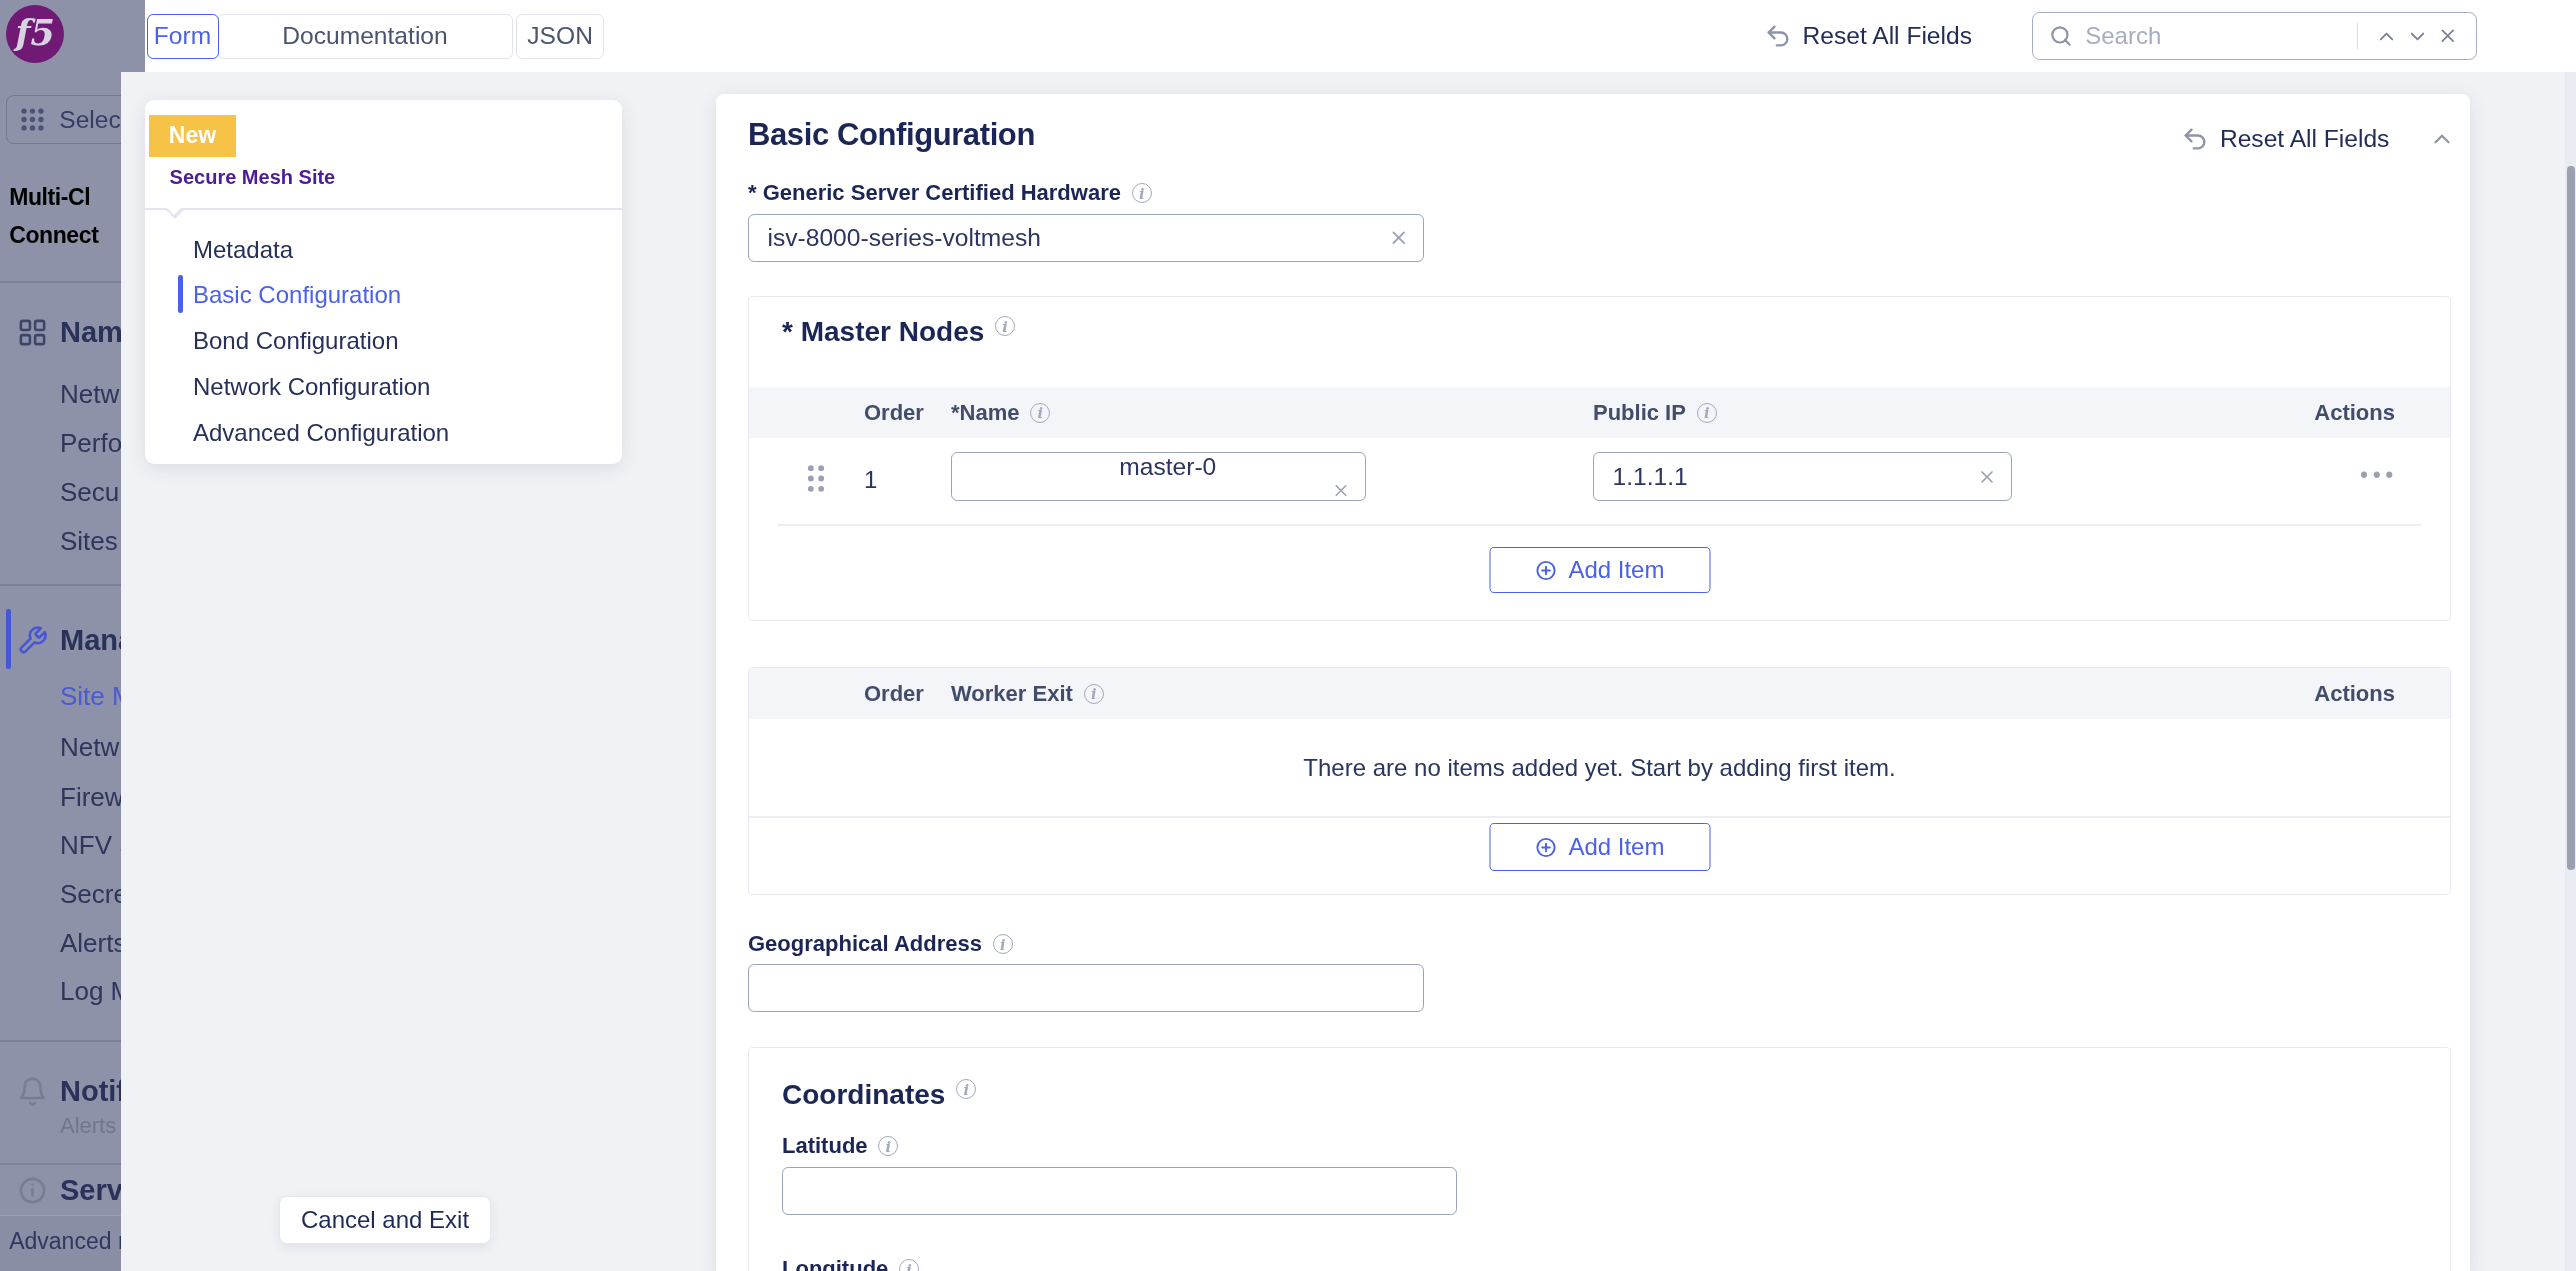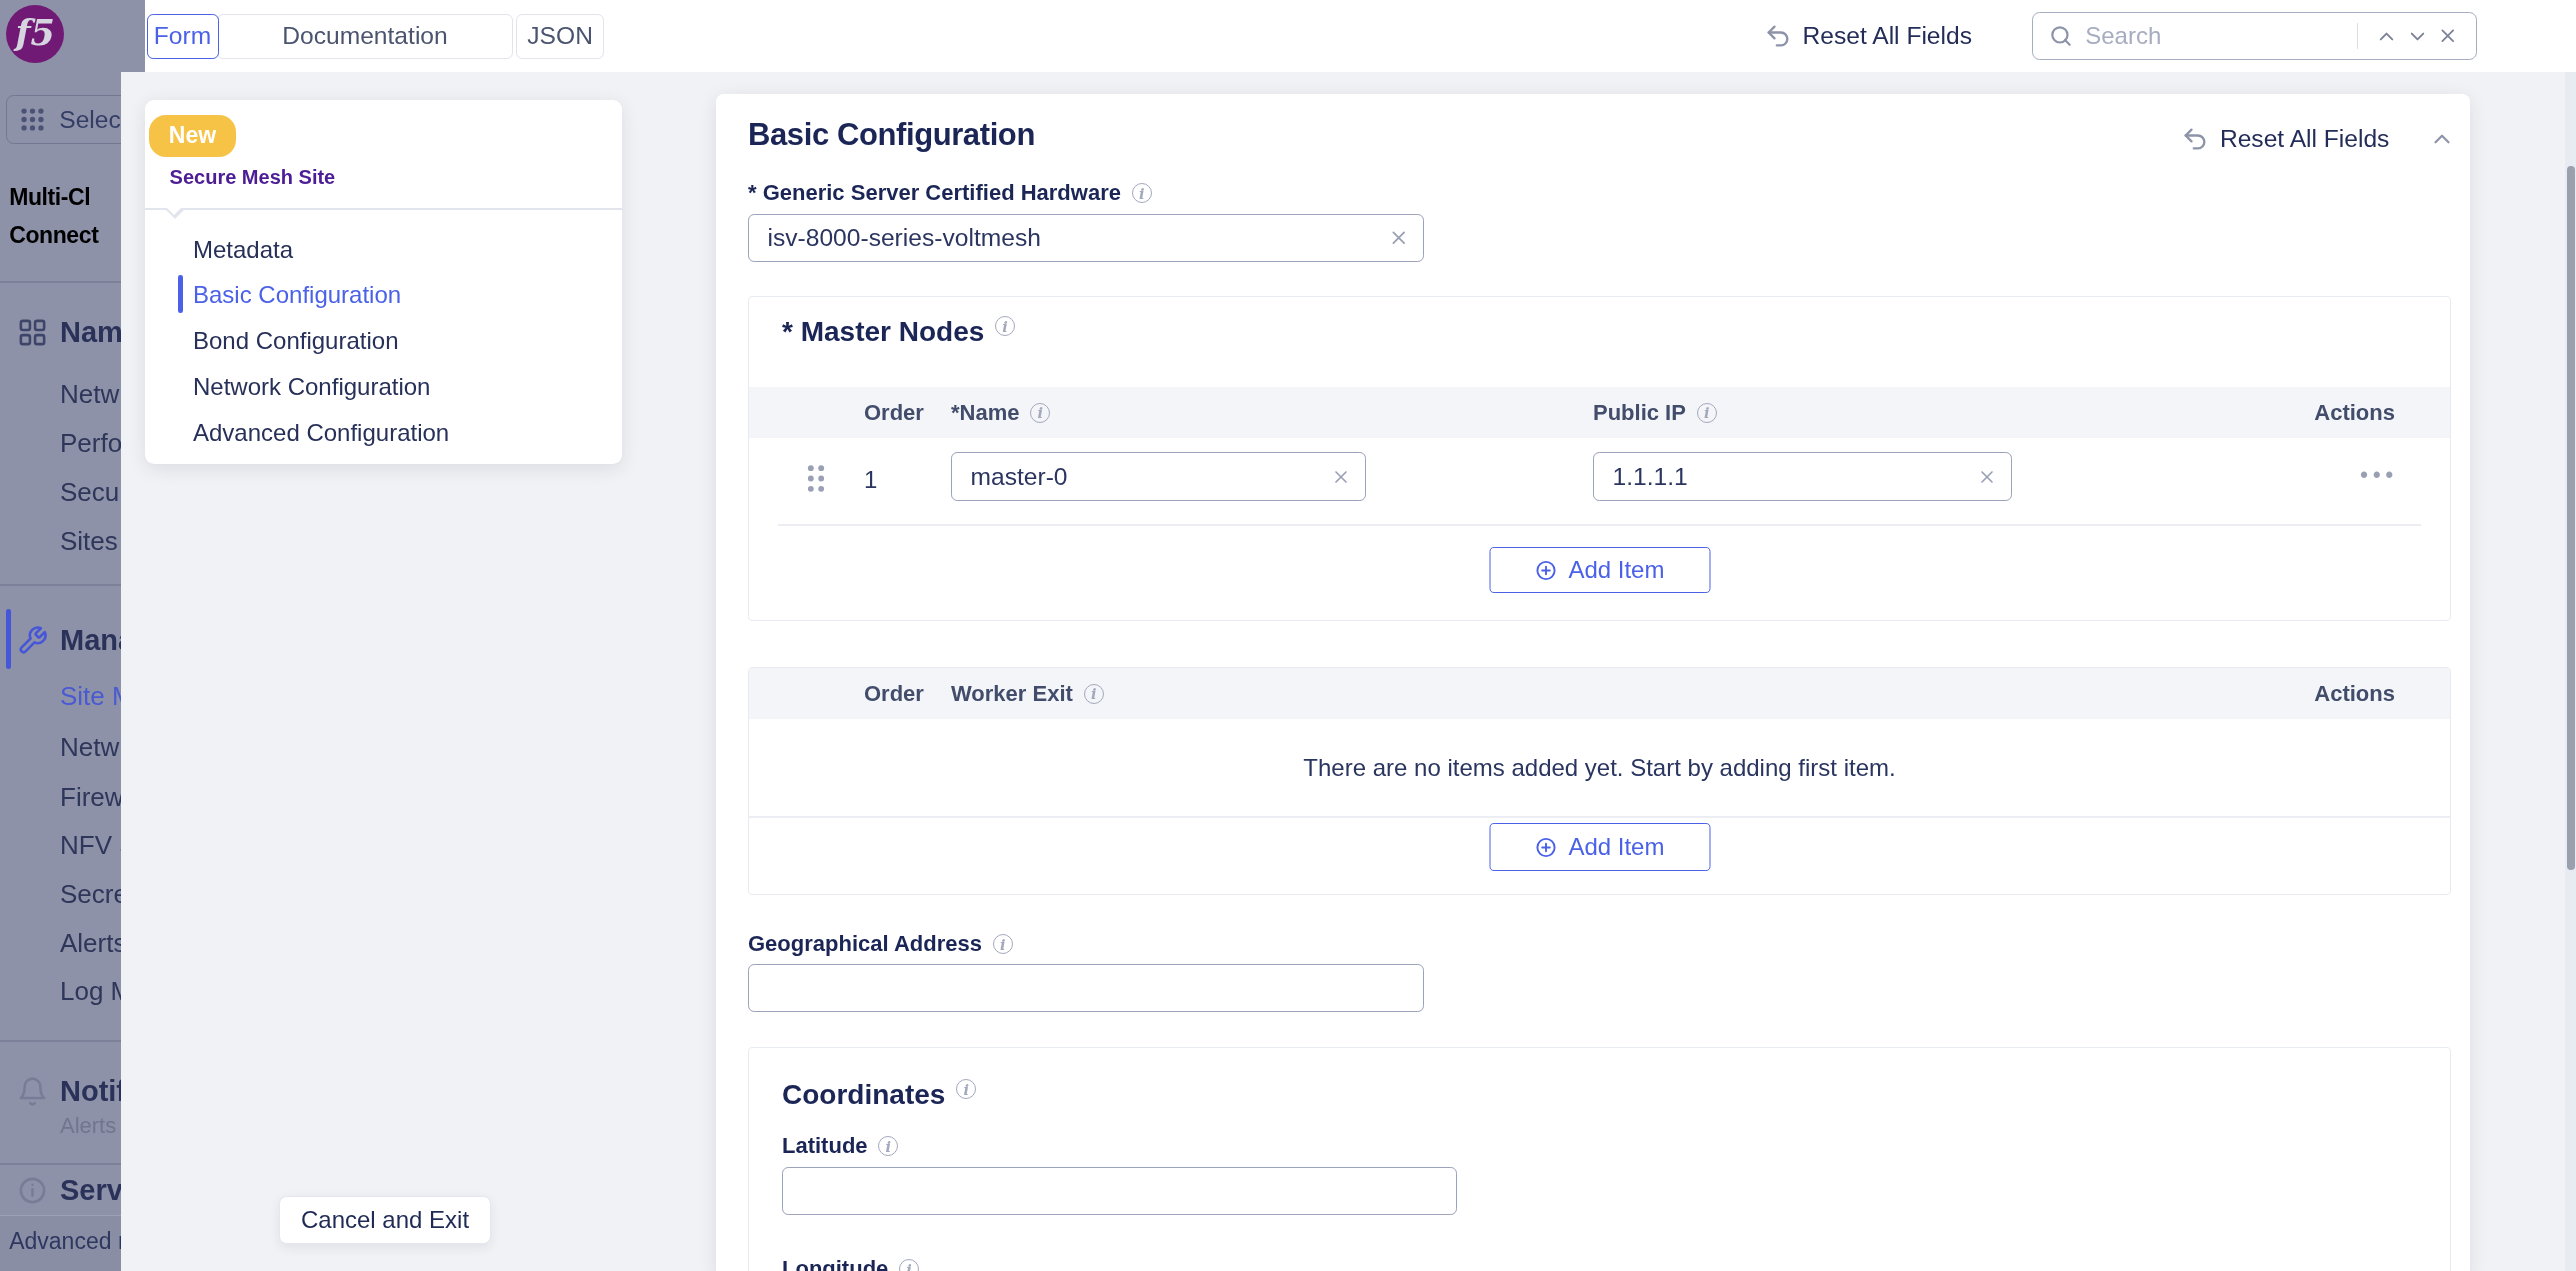--- a/index.html
+++ b/index.html
@@ -49,21 +49,21 @@
   .searchbox { margin-left:60px; margin-right:99px; width:445px; height:48px; border:1.5px solid #a6adc0; border-radius:7.7px;
                display:flex; align-items:center; padding:0 12.3px 0 15.4px; background:#fff; }
   .searchbox input { border:none; outline:none; flex:1; margin-left:10.8px; font-size:24px; color:#2b3560; font-family:"Liberation Sans",sans-serif; min-width:0; }
   .searchbox input::placeholder { color:#a7adc0; }
   .searchbox .vdiv { width:1.5px; height:26px; background:#d9dde6; margin:0 12.3px; }
   .searchbox .ctrl { width:31px; height:31px; display:flex; align-items:center; justify-content:center; cursor:pointer; }
 
   
   .wizard { position:absolute; left:145px; top:100px; width:477px; height:364px; background:#fff; border-radius:9.2px;
             box-shadow:0 4.6px 18.5px rgba(25,35,80,0.10); z-index:3; }
-  .badge-new { position:absolute; left:3.8px; top:14.6px; padding:7px 20px 8.5px; background:#f6c346; border-radius:17px;
+  .badge-new { position:absolute; left:3.8px; top:14.6px; padding:7px 20px 8.5px; background:#f6c346; border-radius:0;
                font-size:23px; font-weight:700; color:#ffffff; }
   .wizard-title { position:absolute; left:24.6px; top:66px; font-size:20px; font-weight:700; color:#4c1d95; }
   .wizard-div { position:absolute; left:0; top:108px; width:100%; height:1.5px; background:#e2e5ee; }
   .notch { position:absolute; left:20px; top:109px; width:0; height:0; border-left:10px solid transparent; border-right:10px solid transparent; border-top:10px solid #e2e5ee; }
   .notch-in { position:absolute; left:22px; top:108px; width:0; height:0; border-left:7.7px solid transparent; border-right:7.7px solid transparent; border-top:7.7px solid #ffffff; }
   .step { position:absolute; left:0; width:477px; height:43px; display:flex; align-items:center; cursor:pointer; }
   .step .txt { margin-left:48px; font-size:24px; color:#273058; }
   .step.active .txt { color:#4a61e8; }
   .step .bar { position:absolute; left:33px; top:2.3px; width:4.6px; height:38px; border-radius:2.3px; background:#4a61e8; }
   .cancel-btn { position:absolute; left:279px; top:1196px; width:212px; height:48px; background:#fff; border:1.5px solid #e4e7ef; border-radius:7.7px;
@@ -330,21 +330,21 @@
     <div>
       <svg style="position:absolute; left:54px; top:166px;" width="26" height="31" viewBox="0 0 14 18" fill="#9aa0b4">
         <circle cx="4" cy="3" r="1.7"></circle>
           <circle cx="10" cy="3" r="1.7"></circle>
         <circle cx="4" cy="9" r="1.7"></circle>
           <circle cx="10" cy="9" r="1.7"></circle>
         <circle cx="4" cy="15" r="1.7"></circle>
           <circle cx="10" cy="15" r="1.7"></circle>
       </svg>
       <span style="position:absolute; left:115px; top:169px; font-size:24px; color:#2a3560;">1</span>
-      <div class="ibox" style="position:absolute; left:202px; top:155px; width:415px; height:49px;">
+      <div class="ibox" style="position:absolute; left:202px; top:155px; width:415px; height:49px;flex-direction:column;">
         <span class="val">master-0</span>
         <svg class="clear" width="20" height="20" viewBox="0 0 24 24" fill="none" stroke="#9aa0b4" stroke-width="2" stroke-linecap="round">
             <path d="M6 6l12 12M18 6 6 18"></path>
           </svg>
       </div>
       <div class="ibox" style="position:absolute; left:844px; top:155px; width:419px; height:49px;">
         <span class="val">1.1.1.1</span>
         <svg class="clear" width="20" height="20" viewBox="0 0 24 24" fill="none" stroke="#9aa0b4" stroke-width="2" stroke-linecap="round">
             <path d="M6 6l12 12M18 6 6 18"></path>
           </svg>

